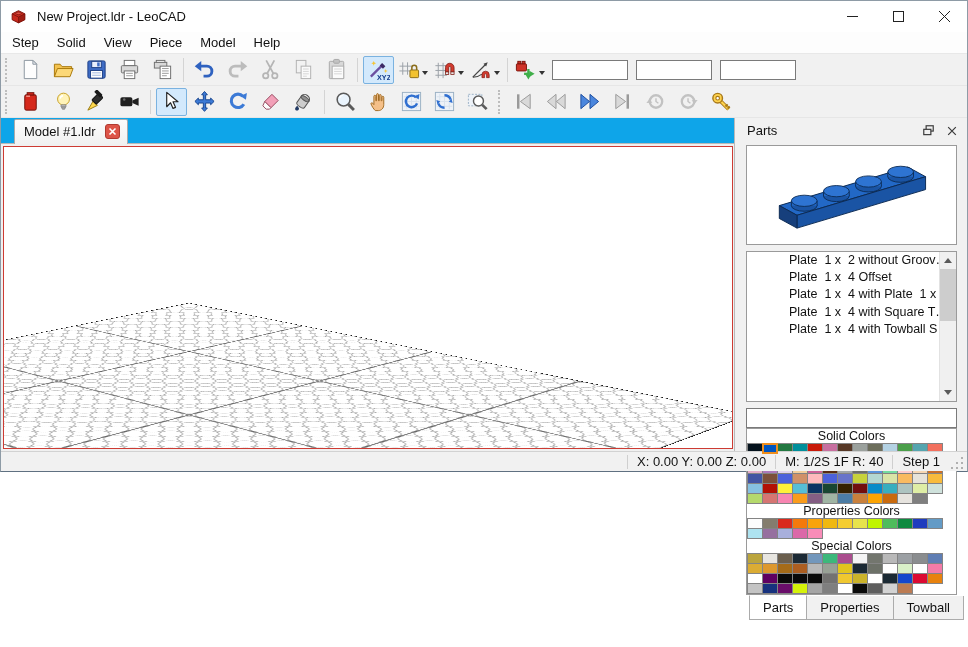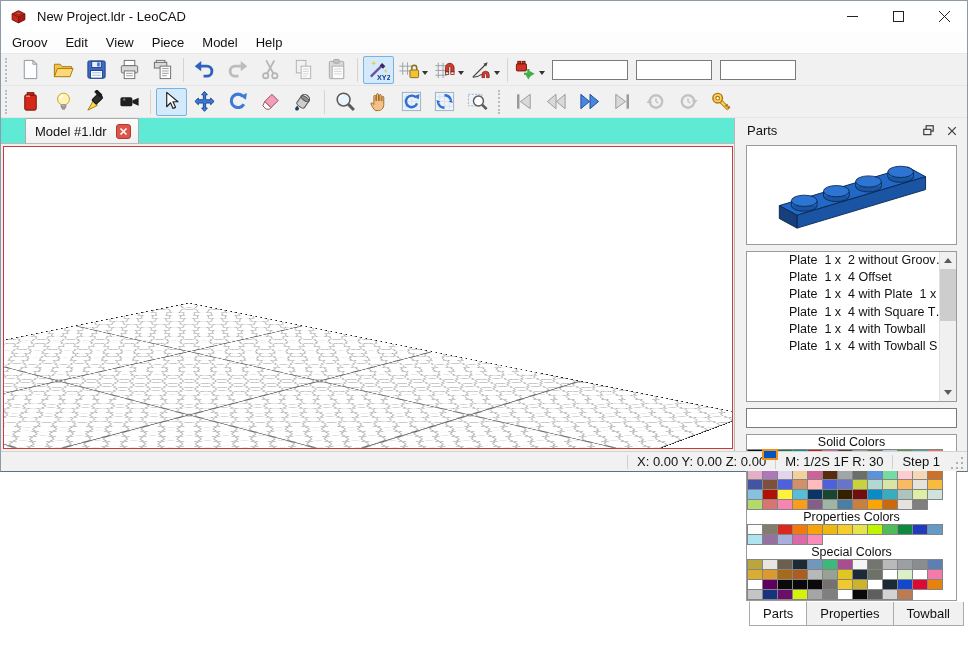--- a/index.html
+++ b/index.html
@@ -15,41 +15,41 @@
 .toolbar { height:32px; background:#f1f1f1; display:flex; align-items:center; flex:none; border-bottom:1px solid #e6e6e6; }
 .tb-handle { width:5px; height:24px; border-left:2px dotted #bdbdbd; margin:0 4px 0 4px; }
 .tb-sep { width:1px; height:24px; background:#d4d4d4; margin:0 4px; }
 .tb-btn { height:28px; min-width:31px; border:1px solid transparent; border-radius:2px; display:flex; align-items:center; justify-content:center; margin:0 1px; position:relative; }
 .tb-btn svg { width:23px; height:23px; }
 .tb-btn.checked { background:#d3e9fc; border-color:#7ab2e0; }
 .tb-btn .dd { width:0; height:0; border:3px solid transparent; border-top:4px solid #333; margin:10px 1px 0 2px; }
 .tb-input { width:76px; height:20px; border:1px solid #7a7a7a; background:#fff; margin:0 4px; font:13px "Liberation Sans",sans-serif; padding:0 3px; }
 .tabrow { display:flex; flex:1; min-height:0; }
 .leftcol { flex:1; display:flex; flex-direction:column; min-width:0; }
-.tabbar { height:26px; background:#5eead4; border-bottom:1px solid #b9b9b9; display:flex; align-items:flex-start; padding-left:24px; flex:none; }
+.tabbar { height:26px; background:#0ea5e9; border-bottom:1px solid #b9b9b9; display:flex; align-items:center; padding-left:13px; flex:none; }
 .tab { height:25px; background:linear-gradient(#fcfcfc,#f1f1f1); border:1px solid #ababab; border-bottom:none; border-radius:2px 2px 0 0; display:flex; align-items:center; padding:0 7px 0 9px; margin-bottom:-1px; }
 .tab-close { width:15px; height:15px; background:#dd5448; border:1px solid #b03a30; border-radius:3px; margin-left:9px; display:flex; align-items:center; justify-content:center; }
 .viewport-wrap { flex:1; padding:2px 1px 2px 2px; min-height:0; }
 .viewport { width:100%; height:100%; border:1px solid #cd3b33; background:#fff; position:relative; overflow:hidden; }
 .floorwrap { position:absolute; left:0; top:0; width:733px; height:479px; transform-origin:367px 446px; transform:translate(-79px,3px) scale(1.24,0.943); }
 .floor { position:absolute; left:-36px; top:-66px; width:640px; height:640px; transform:perspective(1400px) rotateX(70deg) rotateZ(45deg); }
 .dock { width:233px; flex:none; border-left:1px solid #b9b9b9; background:#f1f1f1; display:flex; flex-direction:column; }
 .dock-title { height:25px; display:flex; align-items:center; padding:0 6px 0 12px; flex:none; }
 .dock-btns { margin-left:auto; display:flex; gap:6px; }
 .dock-btn { width:18px; height:18px; display:flex; align-items:center; justify-content:center; }
 .dock-body { flex:1; padding:2px 10px 0 11px; display:flex; flex-direction:column; min-height:0; }
 .preview { height:100px; background:#fff; border:1px solid #9a9a9a; flex:none; display:flex; align-items:center; justify-content:center; }
 .plist { height:151px; background:#fff; border:1px solid #9a9a9a; margin-top:6px; flex:none; position:relative; overflow:hidden; }
 .plist-row { height:17.2px; line-height:17.2px; padding-left:42px; white-space:pre; font-size:12.5px; }
 .plist-row.sel { background:#d2d2d2; }
 .scroll { position:absolute; right:0; top:0; bottom:0; width:17px; background:#f0f0f0; border-left:1px solid #e2e2e2; }
 .scroll .arr { position:absolute; left:0; width:16px; height:17px; display:flex; align-items:center; justify-content:center; }
 .scroll .thumb { position:absolute; left:0; top:17px; width:16px; height:52px; background:#cdcdcd; }
 .search { height:20px; border:1px solid #7a7a7a; background:#fff; margin-top:6px; flex:none; width:100%; font:13px "Liberation Sans",sans-serif; padding:0 3px; }
-.palette { margin-top:6px; border:1px solid #9a9a9a; background:#fff; flex:none; overflow:hidden; }
+.palette { border:1px solid #9a9a9a; background:#fff; flex:none; overflow:hidden; }
 .pal-h { height:15px; line-height:15px; text-align:center; font-size:12.5px; }
 .pal-grid { display:flex; flex-wrap:wrap; padding-left:1px; }
 .pal-cell { width:16px; height:11px; border:1px solid #848484; margin:-1px 0 0 -1px; }
 .pal-cell.sel { border:2px solid #ee8e1e; z-index:2; position:relative; }
 .dock-tabs { height:24px; display:flex; align-items:stretch; flex:none; padding-left:4px; margin-top:1px; }
 .dtab { padding:0 13px; display:flex; align-items:center; border:1px solid #ababab; border-top:none; background:#f1f1f1; margin-left:-1px; font-size:13px; }
 .dtab.active { background:#fff; border-top:1px solid #fff; margin-top:-1px; z-index:2; }
 .statusbar { height:20px; background:#f1f1f1; border-top:1px solid #d2d2d2; display:flex; align-items:center; justify-content:flex-end; flex:none; font-size:13px; }
 .sseg { padding:0 9px; border-left:1px solid #cfcfcf; height:14px; display:flex; align-items:center; }
 .grip { width:14px; height:14px; margin:4px 2px 0 2px; }
@@ -79,22 +79,22 @@
           </svg>
         </div>
       <div class="win-btn">
           <svg width="11" height="11" viewBox="0 0 11 11">
             <path d="M0 0l11 11M11 0L0 11" stroke="#222" stroke-width="1"></path>
           </svg>
         </div>
     </div>
   </div>
   <div class="menubar" id="menubar">
-      <div class="menu-item">Groov</div>
-      <div class="menu-item">Edit</div>
+      <div class="menu-item">Step</div>
+      <div class="menu-item">Solid</div>
       <div class="menu-item">View</div>
       <div class="menu-item">Piece</div>
       <div class="menu-item">Model</div>
       <div class="menu-item">Help</div>
     </div>
   <div class="toolbar" id="tb-standard">
       <div class="tb-handle"></div>
       <div class="tb-btn">
         <svg viewBox="0 0 24 24">
           <path d="M5.5 2.5h9l4 4v15h-13z" fill="#fdfdfd" stroke="#8a949e"></path>
@@ -1461,21 +1461,20 @@
             <path d="M12 62l22 12v16L12 78z" fill="#163F7C" stroke="#0b2a52" stroke-width="1.2" stroke-linejoin="round"></path>
             </g>
           </svg>
         </div>
         <div class="plist" id="plist">
 
         <div class="plist-row">Plate  1 x  2 without Groov…</div>
             <div class="plist-row">Plate  1 x  4 Offset</div>
             <div class="plist-row">Plate  1 x  4 with Plate  1 x …</div>
             <div class="plist-row">Plate  1 x  4 with Square T…</div>
-            <div class="plist-row">Plate  1 x  4 with Towball</div>
             <div class="plist-row">Plate  1 x  4 with Towball S…</div>
             <div class="scroll">
             <div class="arr" style="top:0">
                 <svg width="8" height="5" viewBox="0 0 8 5">
                   <path d="M4 0L8 5H0z" fill="#5a5a5a"></path>
                 </svg>
               </div>
             <div class="thumb"></div>
             <div class="arr" style="bottom:0">
                 <svg width="8" height="5" viewBox="0 0 8 5">
@@ -1644,21 +1643,21 @@
         <div class="dock-tabs" id="docktabs">
             <div class="dtab active">Parts</div>
             <div class="dtab">Properties</div>
             <div class="dtab">Towball</div>
           </div>
       </div>
     </div>
   </div>
   <div class="statusbar">
     <div class="sseg">X: 0.00 Y: 0.00 Z: 0.00</div>
-    <div class="sseg">M: 1/2S 1F R: 30</div>
+    <div class="sseg">M: 1/2S 1F R: 40</div>
     <div class="sseg">Step 1</div>
     <svg class="grip" viewBox="0 0 14 14">
         <g fill="#b0b0b0">
           <rect x="10" y="10" width="2" height="2"></rect>
           <rect x="10" y="5" width="2" height="2"></rect>
           <rect x="5" y="10" width="2" height="2"></rect>
           <rect x="10" y="0" width="2" height="2"></rect>
           <rect x="5" y="5" width="2" height="2"></rect>
           <rect x="0" y="10" width="2" height="2"></rect>
         </g>

